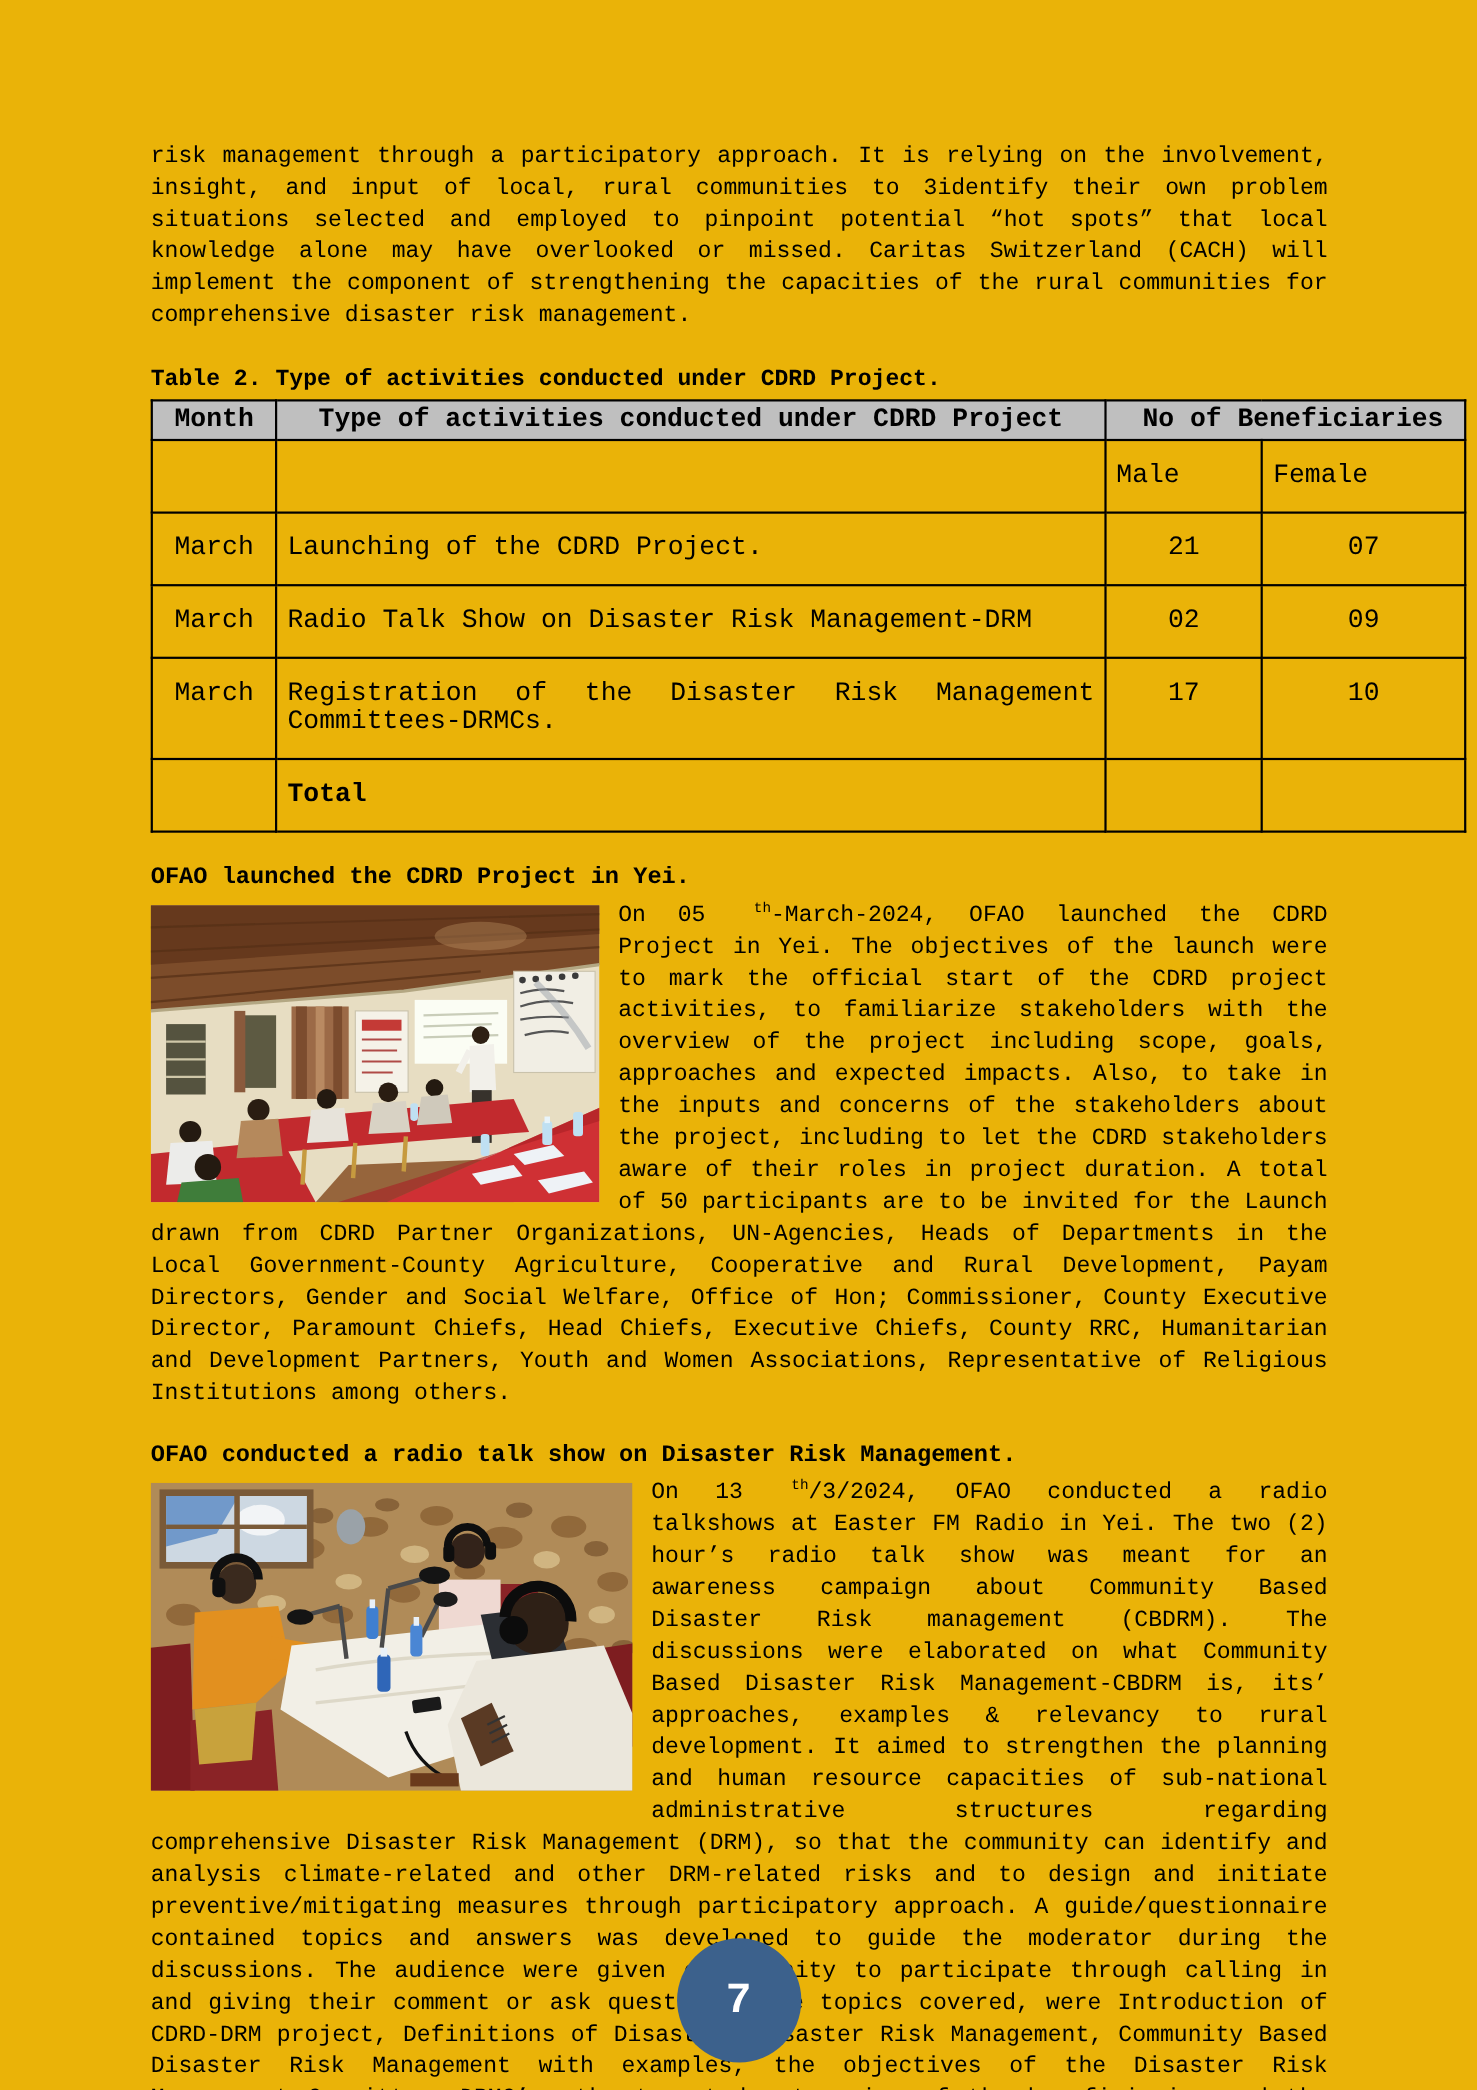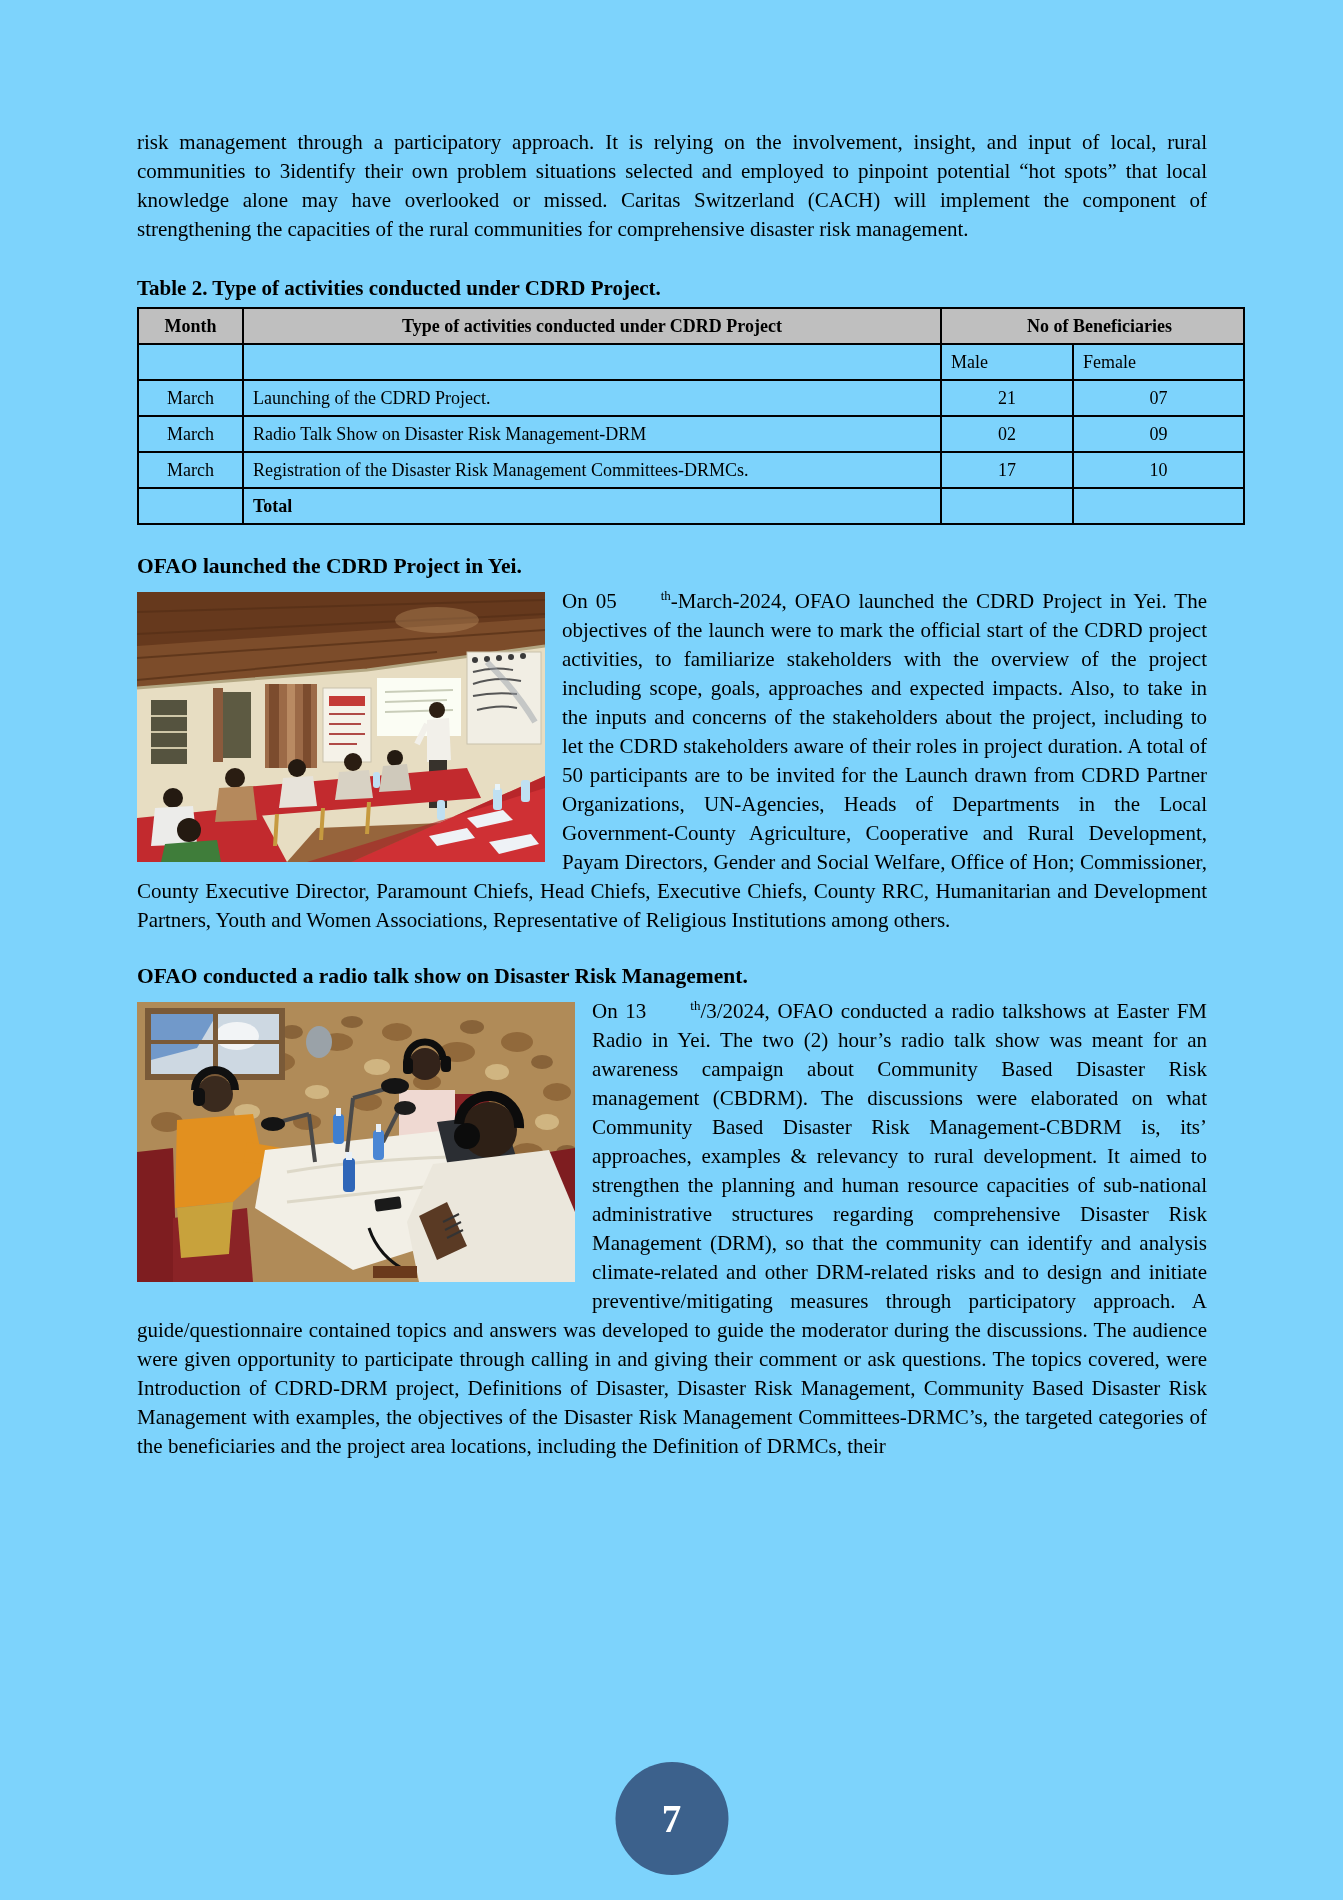--- a/index.html
+++ b/index.html
@@ -1,29 +1,29 @@
 <!DOCTYPE html>
 <html><head>
 <meta charset="utf-8">
 <style>
   * { margin:0; padding:0; box-sizing:border-box; }
   html,body { background:#ffffff; }
   .page {
     position:relative;
     width:1343px; height:1900px;
-    background:#7dd3fc;
-    font-family:Liberation Serif, serif;
+    background:#eab308;
+    font-family:Liberation Mono, monospace;
     color:#000;
     overflow:hidden;
   }
   .content { position:absolute; left:137px; top:128px; width:1070px; }
   p.body { font-size:21px; line-height:29px; text-align:justify; }
   .table-title { font-size:21px; font-weight:bold; margin-top:32px; margin-bottom:6px; }
-  table.activities { border-collapse:collapse; width:1108px; font-size:18px; line-height:26px; table-layout:fixed; }
-  table.activities td, table.activities th { border:2px solid #000; padding:4px 9px; vertical-align:top; }
+  table.activities { border-collapse:collapse; width:1196px; font-size:24px; line-height:26px; table-layout:fixed; }
+  table.activities td, table.activities th { border:2px solid #000; padding:19px 9px; vertical-align:top; }
   table.activities tr.head th { background:#bfbfbf; font-weight:bold; text-align:center; padding:4px 6px; }
   .c-month  { width:97px;  text-align:center; }
   .c-act    { width:645px; text-align:justify; }
   .c-male   { width:122px; text-align:center; }
   .c-female { width:158px; text-align:center; }
   td.mf { text-align:left; }
   td.total { font-weight:bold; text-align:left; }
   h2.section { font-size:21.5px; font-weight:bold; clear:both; margin-top:29px; margin-bottom:8px; }
   .figure { float:left; margin:5px 17px 6px 0; line-height:0; }
   sup { font-size:0.62em; line-height:0; vertical-align:super;margin-left:44px; }

